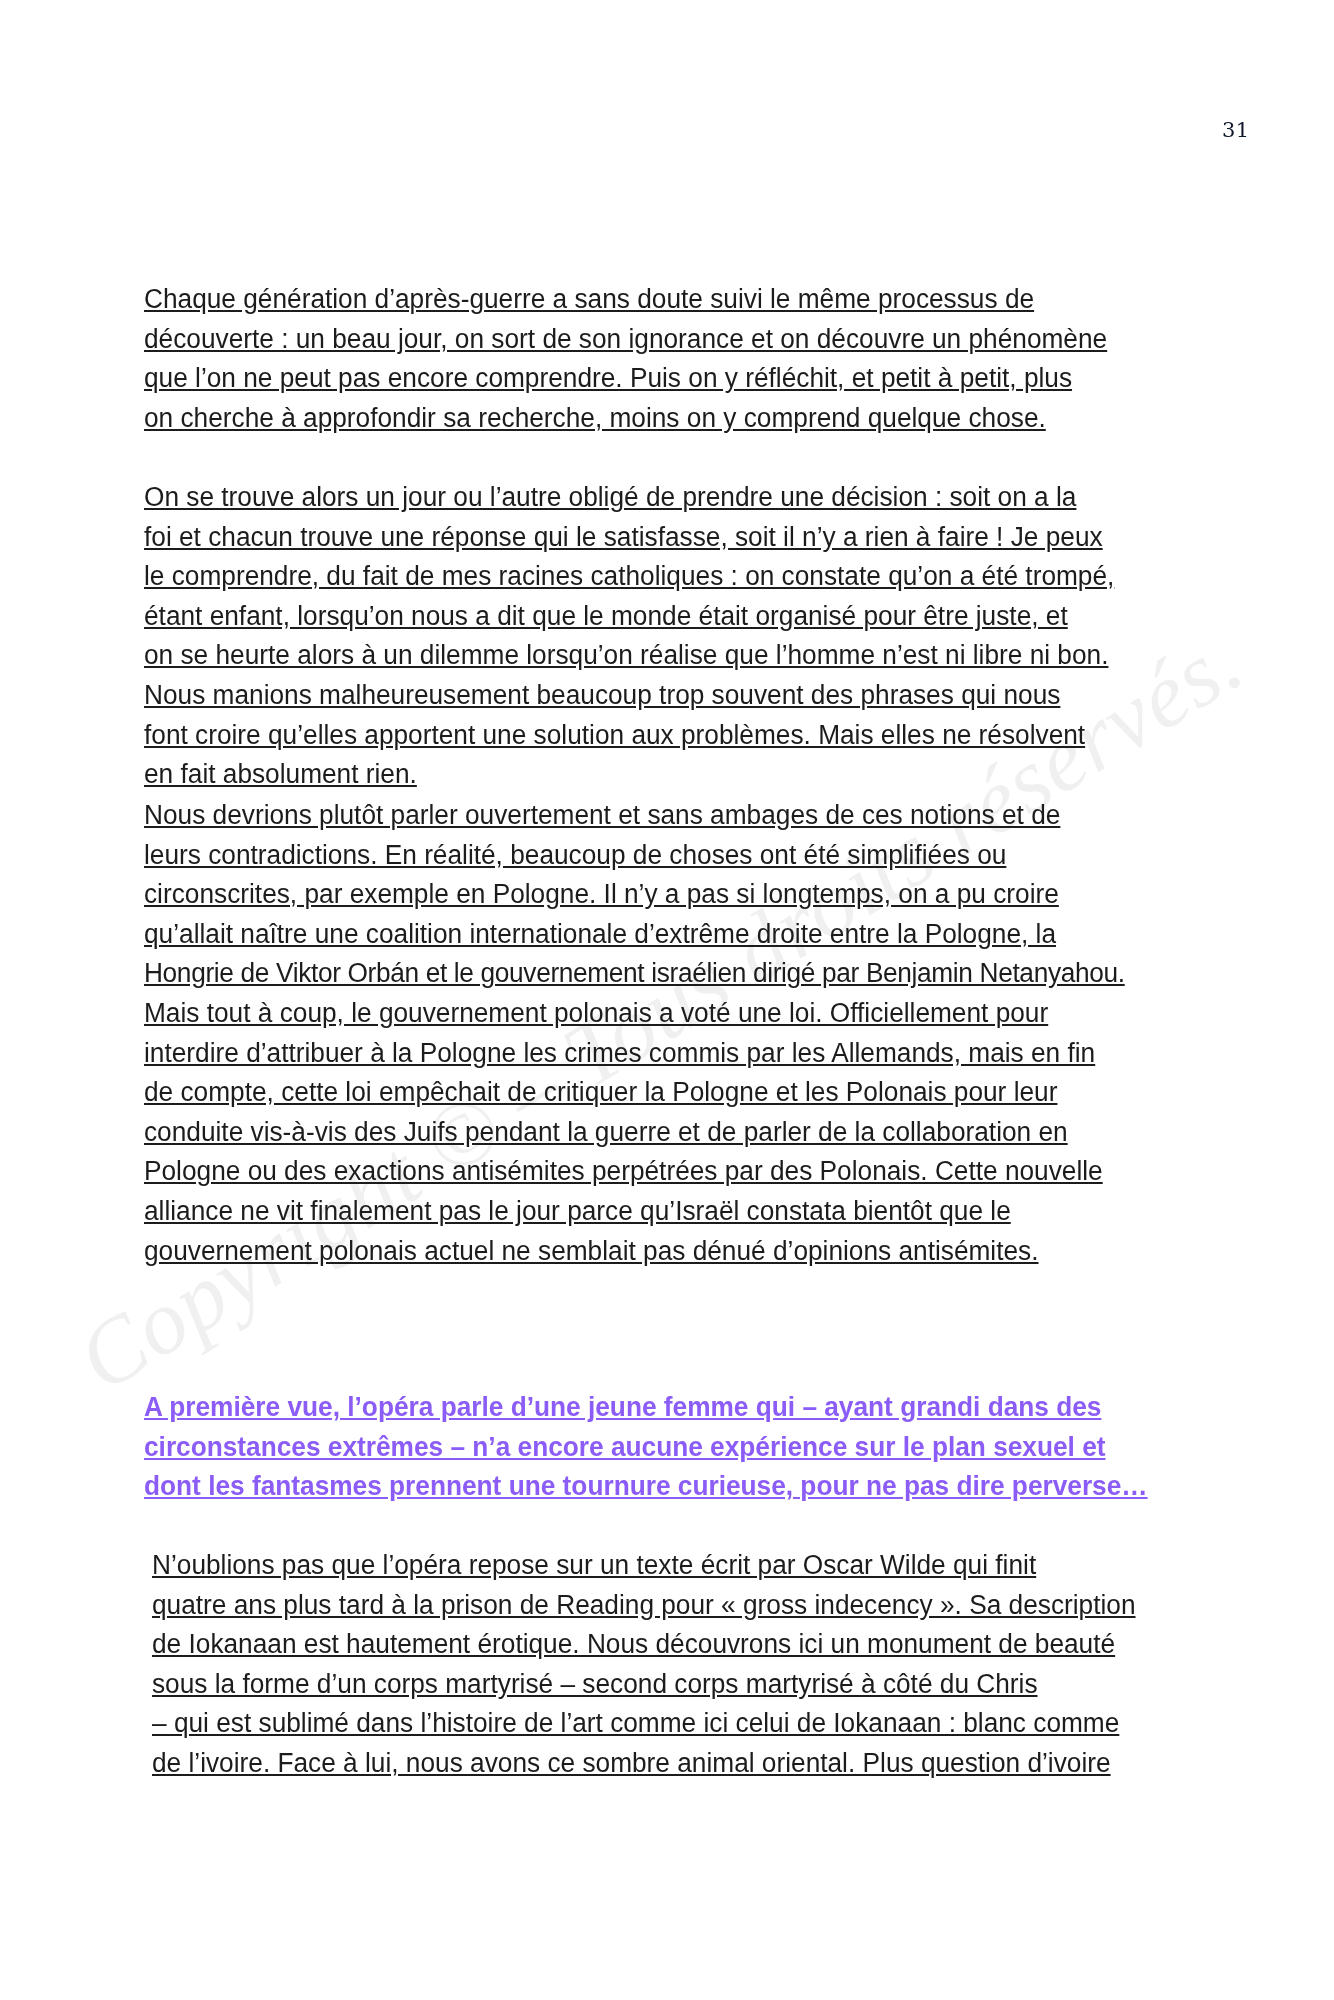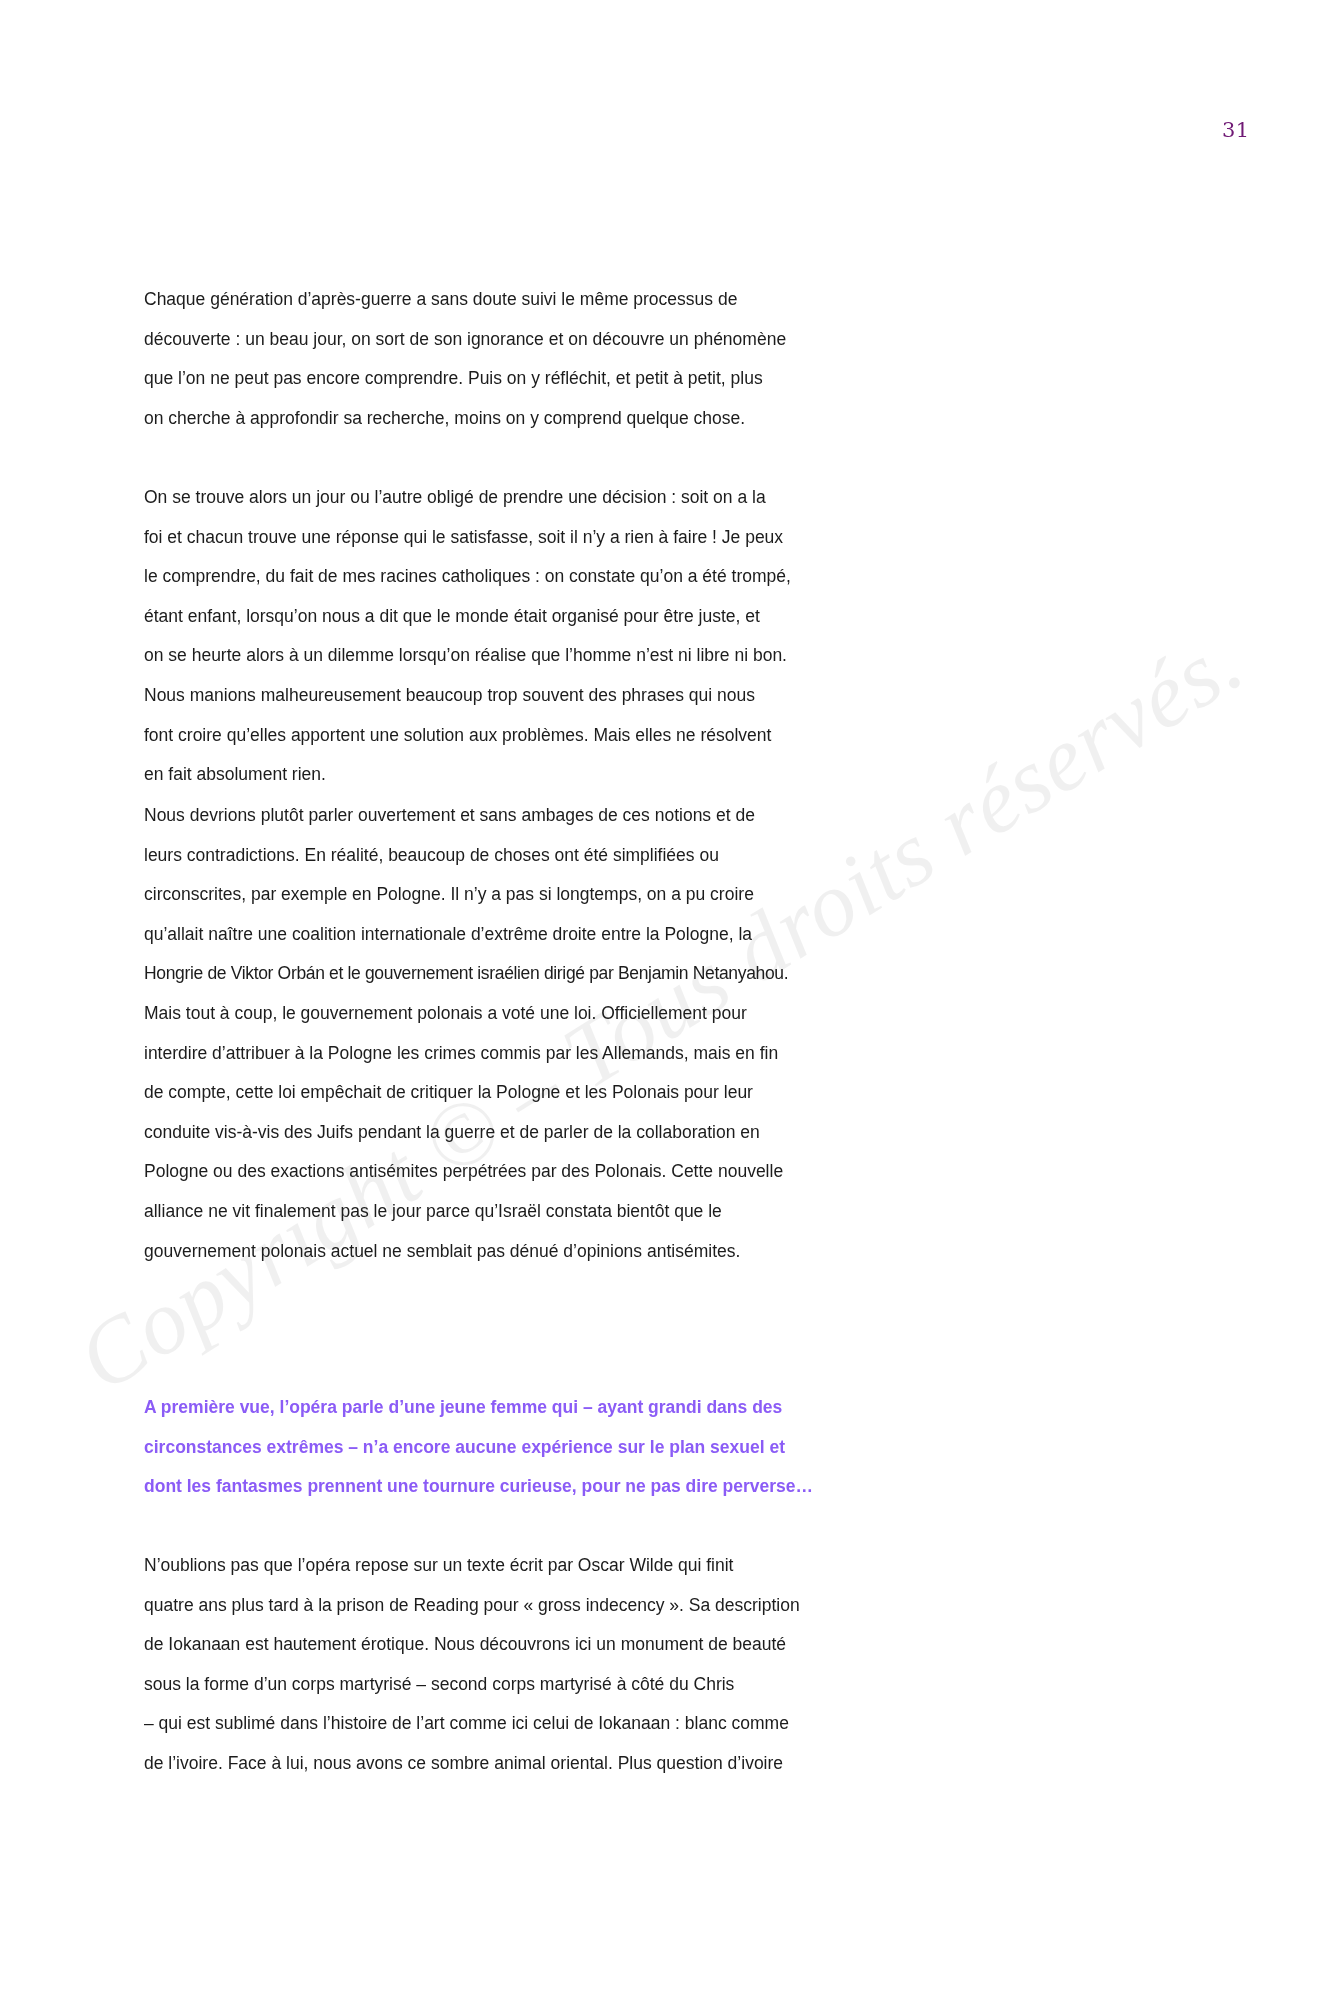--- a/index.html
+++ b/index.html
@@ -13,21 +13,21 @@
       position: relative;
       overflow: hidden;
       color: #1a1a1a;
     }
     .page-number {
       position: absolute;
       left: 1222px;
       top: 118px;
       font-family: "DejaVu Serif", serif;
       font-size: 21px;
-      color: #701a75;
+      color: #0f172a;
       letter-spacing: 0.5px;
     }
     .watermark {
       position: absolute;
       left: 660px;
       top: 1010px;
       transform: translate(-50%, -50%) rotate(-32deg);
       font-family: "Liberation Serif", serif;
       font-style: italic;
       font-size: 92px;
@@ -35,38 +35,39 @@
       opacity: 0.055;
       white-space: nowrap;
       pointer-events: none;
       letter-spacing: 1px;
     }
     .text-block {
       position: absolute;
       left: 144px;
       width: 1080px;
       font-family: "Liberation Sans", sans-serif;
-      font-size: 18px;
+      font-size: 27px;
       line-height: 39.6px;
       color: #1c1c1c;
       white-space: nowrap;
+      text-decoration: underline;
     }
     .text-block .line {
       display: block;
       height: 39.6px;
     }
     .text-block.bold {
       font-weight: bold;
       color: #8b5cf6;
     }
     #para-1 { top: 280px; }
     #para-2 { top: 478px; }
     #para-3 { top: 796px; }
     #para-4 { top: 1388px; }
-    #para-5 { top: 1546px; }
+    #para-5 { top: 1546px; margin-left: 8px; }
     
     .condensed { letter-spacing: -0.35px; }
   </style>
 </head>
 <body>
 
 <div class="page-number">31</div>
 
 <div class="watermark">Copyright © – Tous droits réservés.</div>
 

